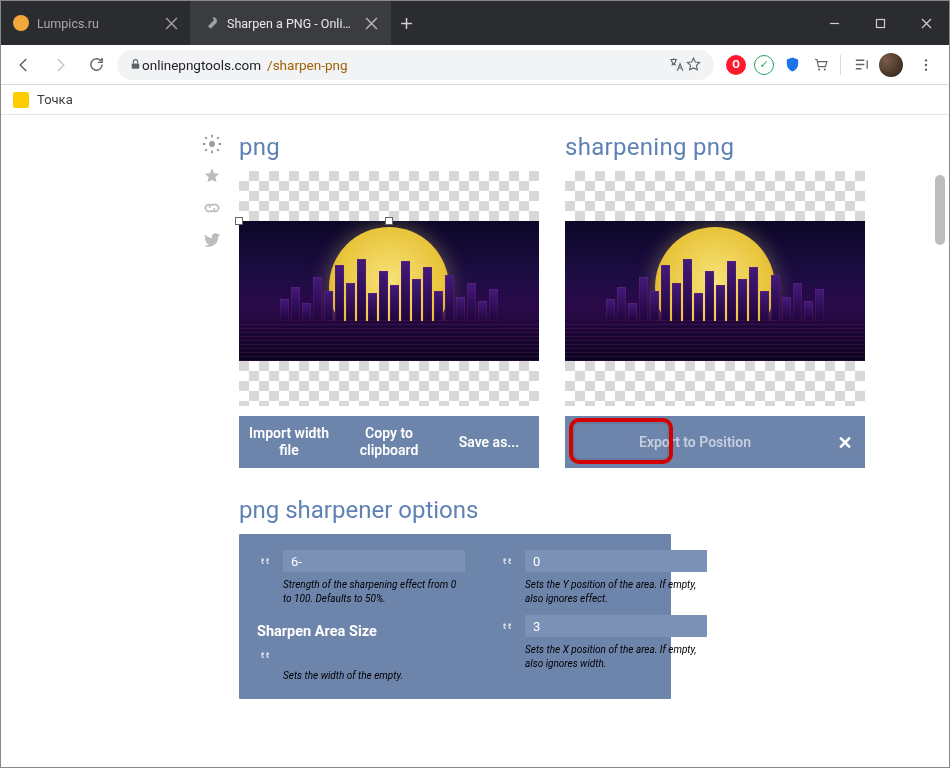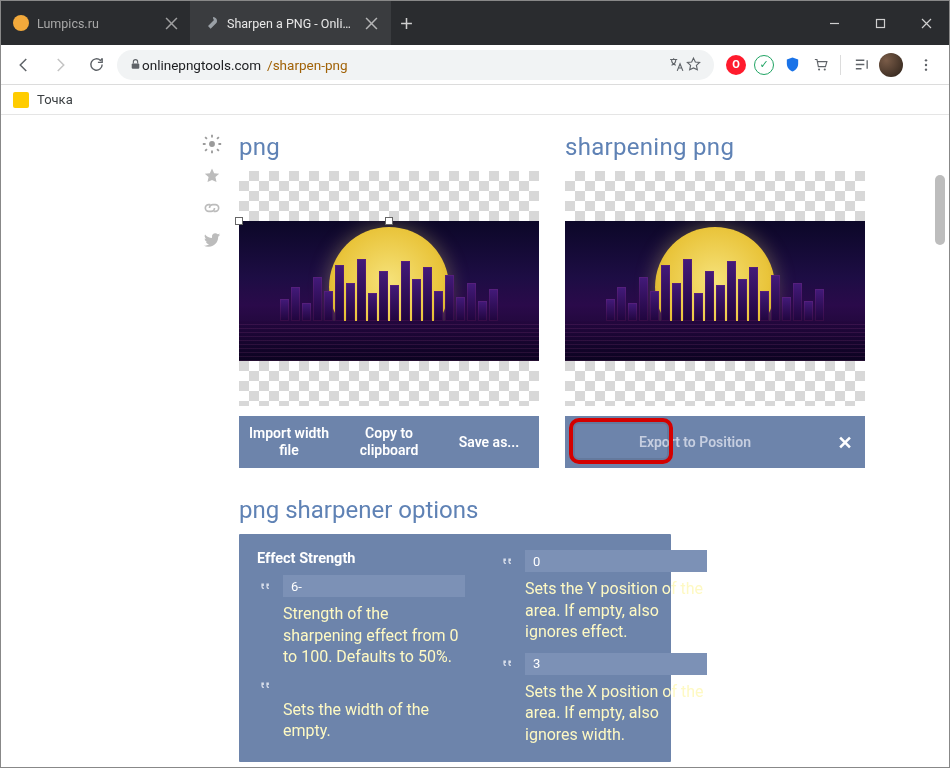--- a/index.html
+++ b/index.html
@@ -79,21 +79,21 @@
 .highlight { position:absolute; border: 4px solid #d40000; border-radius: 10px; pointer-events: none; box-shadow: 0 0 0 2px rgba(0,0,0,.08) inset; }
 
 .options-wrap { padding-left: 238px; margin-top: 28px; width: 670px; }
 .options-title { color: #5f82b5; font-size: 24px; margin-bottom: 10px; }
 .options { background: #6d84ab; color: #fff; padding: 16px 18px 6px; border-radius: 1px; display: grid; grid-template-columns: 1fr 1fr; column-gap: 34px; row-gap: 6px; font-size: 13px; }
 .opt-h { font-weight: 700; font-size: 14.5px; margin-bottom: 8px; }
 .field { display:flex; align-items:center; gap: 8px; position:relative; }
 .qicon { width: 18px; color: #d8deea; }
 .inp { flex:1; height: 22px; background: #7c91b6; border: none; outline: none; color: #fff; padding: 0 8px; font-size: 13px; }
 .inp::placeholder { color: #e9edf4; }
-.desc { color: #fef9c3; font-size: 16px; margin: 6px 0 10px 26px; line-height: 1.35; }
+.desc { color: #000000; font-size: 10px; margin: 6px 0 10px 26px; line-height: 1.35; font-style: italic; }
 
 
 .vscroll { position:absolute; right:2px; top:0; bottom:0; width:16px; background: transparent; }
 .vscroll .thumb { position:absolute; right:2px; width:10px; background:#bdbdbd; border-radius:5px; }
 
 svg { display:block; }
 </style>
 </head>
 <body>
 
@@ -337,31 +337,31 @@
             </div>
 
           </div>
         </div>
 
         <div class="options-wrap">
           <div class="options-title">png sharpener options</div>
           <div class="options">
 
             <div>
-              <div class="opt-h">Effect Strength</div>
               <div class="field">
                 <span class="qicon">
                     <svg width="15" height="15" viewBox="0 0 24 24">
                       <path d="M7 7h4v4H9c0 2 1 3 2 3v2c-3 0-4-2-4-5V7zm8 0h4v4h-2c0 2 1 3 2 3v2c-3 0-4-2-4-5V7z" fill="#d8deea"></path>
                     </svg>
                   </span>
                 <input class="inp" value="6-" style="">
               </div>
               <div class="desc">Strength of the sharpening effect from 0 to 100. Defaults to 50%.</div>
 
+              <div class="opt-h" style="margin-top:18px">Sharpen Area Size</div>
               <div class="field">
                 <span class="qicon">
                     <svg width="15" height="15" viewBox="0 0 24 24">
                       <path d="M7 7h4v4H9c0 2 1 3 2 3v2c-3 0-4-2-4-5V7zm8 0h4v4h-2c0 2 1 3 2 3v2c-3 0-4-2-4-5V7z" fill="#d8deea"></path>
                     </svg>
                   </span>
               </div>
               <div class="desc">Sets the width of the empty.</div>
             </div>
 

